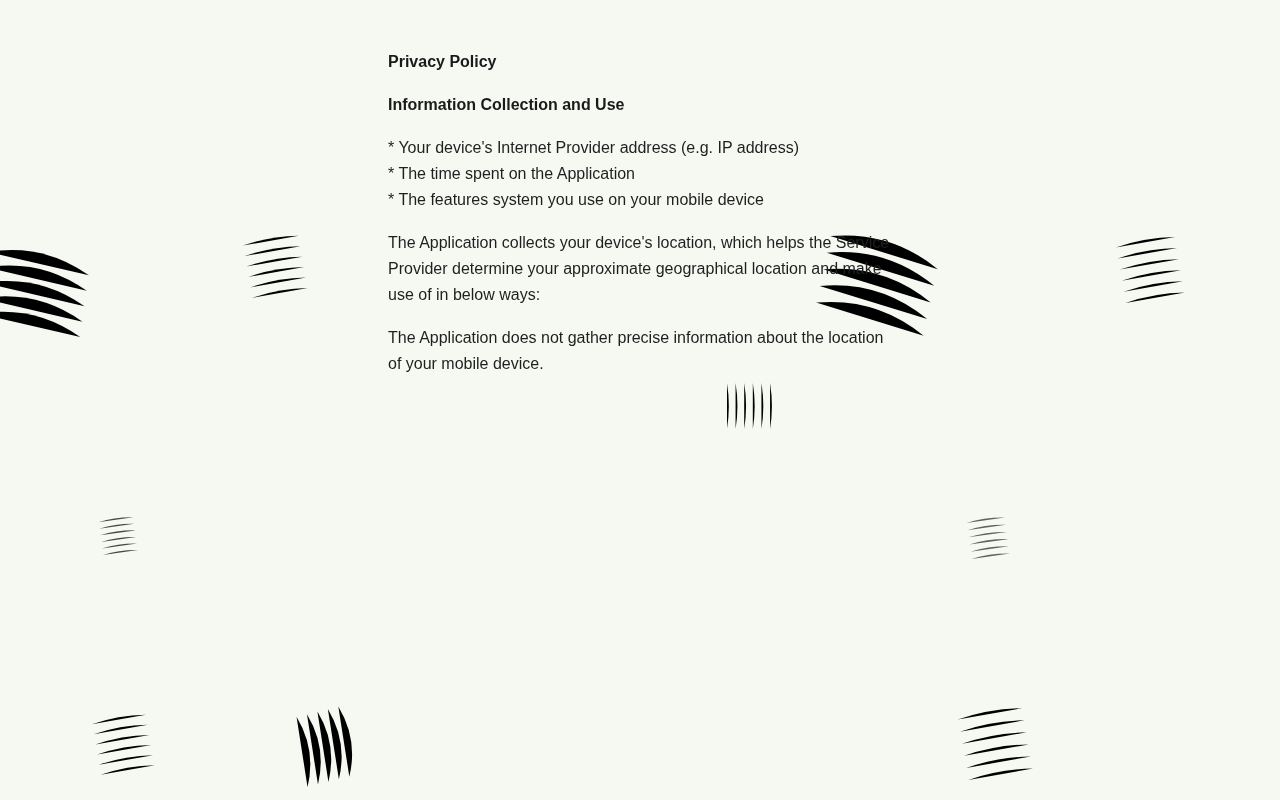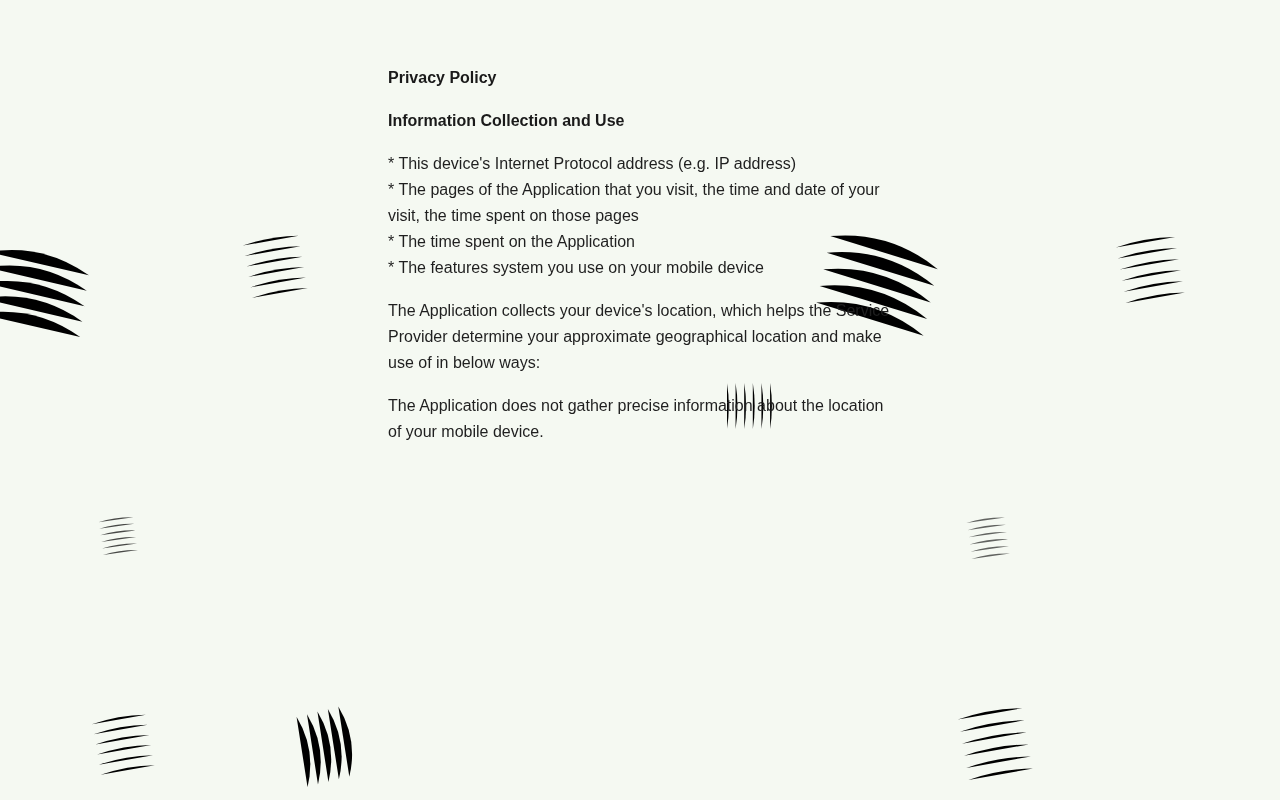--- a/index.html
+++ b/index.html
@@ -21,21 +21,21 @@
     position: absolute;
     overflow: visible;
   }
 
   
   .page {
     position: relative;
     z-index: 1;
     width: 504px;
     margin: 0 auto;
-    padding-top: 65px;
+    padding-top: 49px;
     color: #1f1f1f;
     font-size: 16px;
     line-height: 26px;
   }
   .page .block { margin: 17px 0; }
   .page .block:first-child { margin-top: 0; }
   .page .heading { font-weight: 700; color: #1a1a1a; }
 </style>
 </head>
 <body>
@@ -133,22 +133,21 @@
 </div>
 
 <div class="page">
   <div class="block heading">Privacy Policy</div>
 
 
   <div class="block heading">Information Collection and Use</div>
 
 
   <div class="block">
-    <div>* This device's Internet Protocol address (e.g. IP address)</div>
-    <div>* The pages of the Application that you visit, the time and date of your visit, the time spent on those pages</div>
+    <div>* Your device's Internet Provider address (e.g. IP address)</div>
     <div>* The time spent on the Application</div>
     <div>* The features system you use on your mobile device</div>
   </div>
 
   <div class="block">The Application collects your device's location, which helps the Service Provider determine your approximate geographical location and make use of in below ways:</div>
 
   <div class="block">The Application does not gather precise information about the location of your mobile device.</div>
 
   <div class="block">
   </div>

